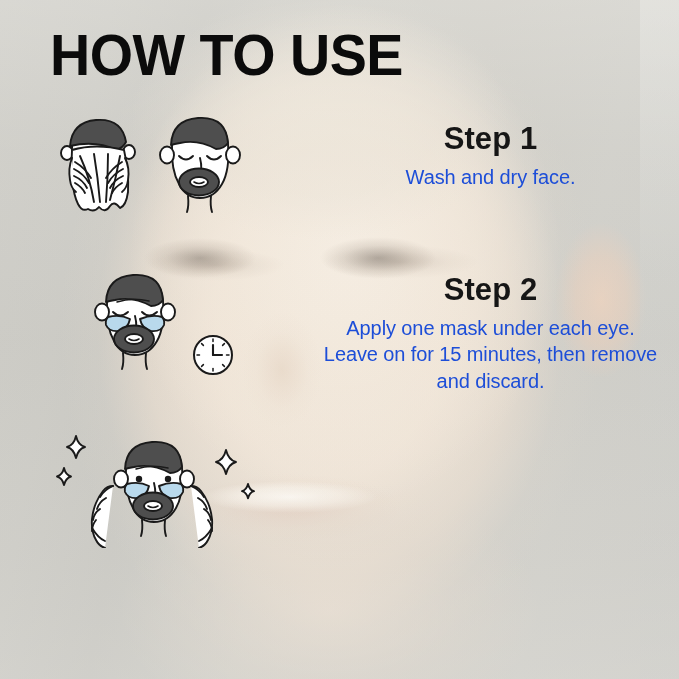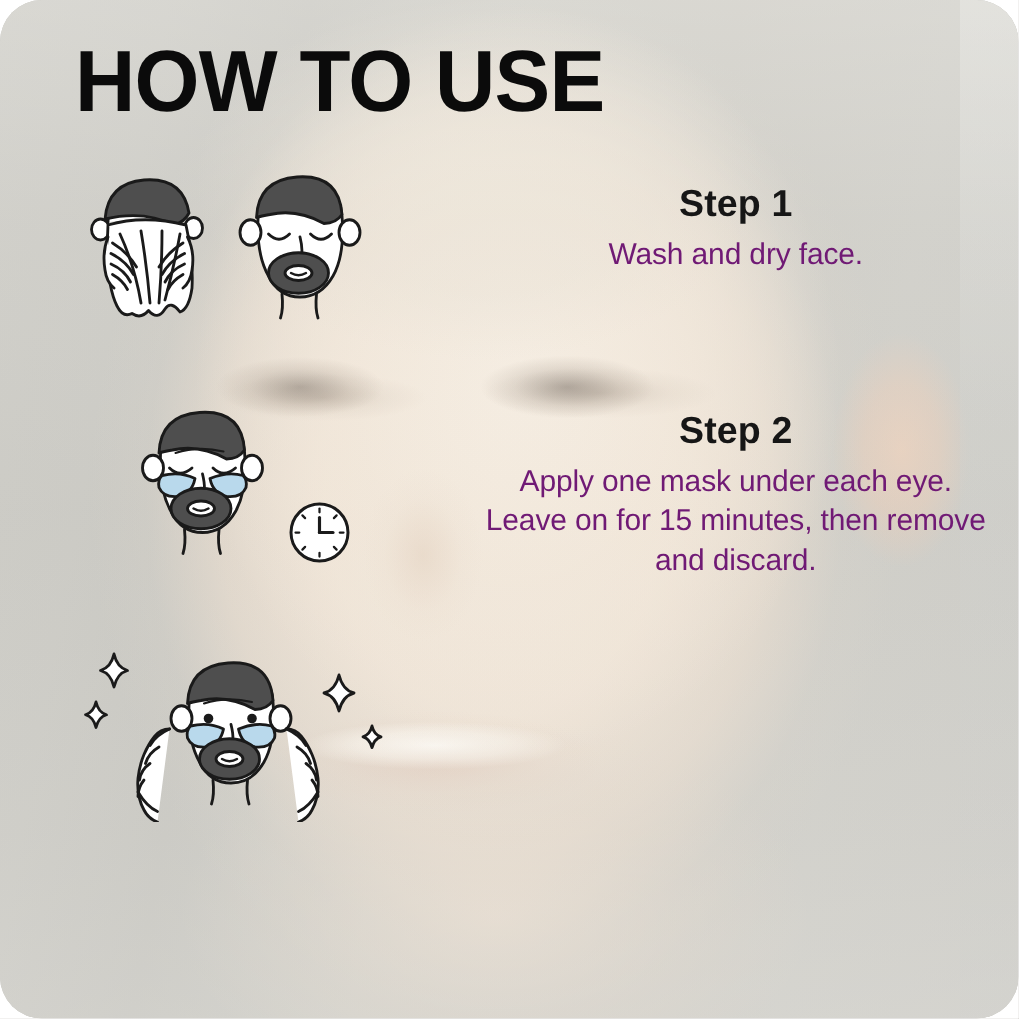--- a/index.html
+++ b/index.html
@@ -7,21 +7,20 @@
     padding: 0;
     background: #ffffff;
   }
   #stage {
     position: relative;
     width: 679px;
     height: 679px;
     overflow: hidden;
     font-family: "Liberation Sans", sans-serif;
     background: #c8c7c1;
-    border-radius: 28px;
   }
 
   
   .bg-layer {
     position: absolute;
     inset: 0;
     pointer-events: none;
   }
   .bg-base {
     background:
@@ -116,31 +115,31 @@
     flex: 0 0 320px;
     display: flex;
     justify-content: center;
   }
   .text-col {
     flex: 1 1 auto;
     text-align: center;
     padding-right: 18px;
   }
   .step-title {
-    font-size: 25px;
+    font-size: 31px;
     font-weight: 700;
     color: #161616;
     letter-spacing: 0.1px;
     margin: 0 0 7px 0;
     line-height: 1.12;
   }
   .step-body {
     font-size: 20px;
     font-weight: 400;
-    color: #701a75;
+    color: #1d4ed8;
     line-height: 1.32;
     margin: 0;
     letter-spacing: -0.1px;
   }
 
   #row1 { top: 112px; }
   #row2 { top: 263px; }
   #row3 { top: 428px; }
 
   #row1 .text-col { padding-top: 10px; }

